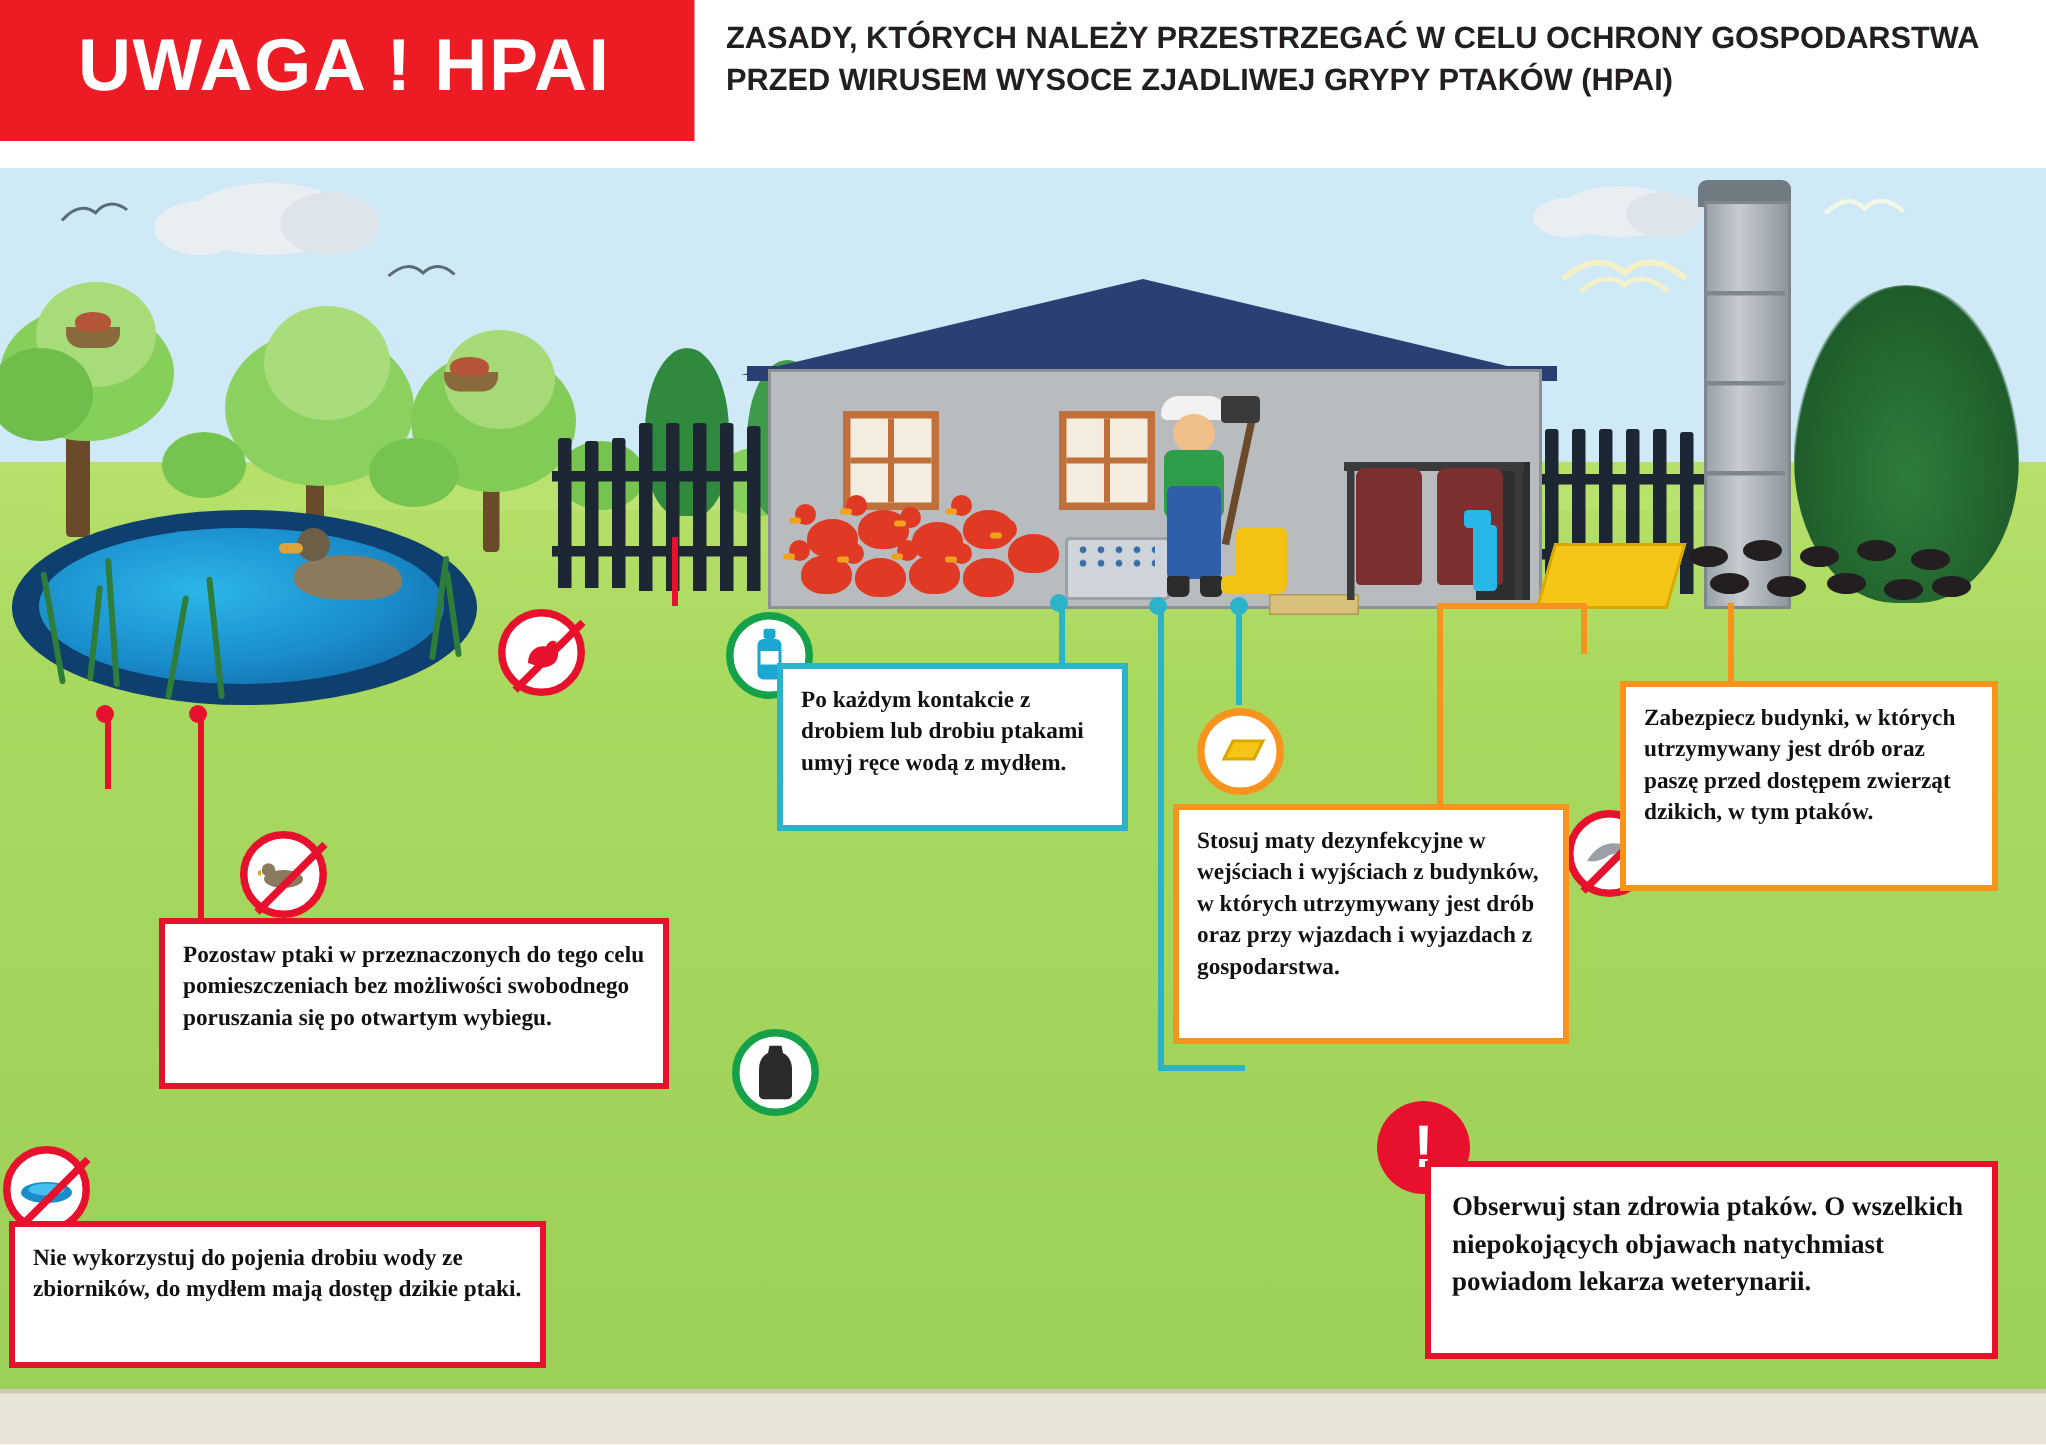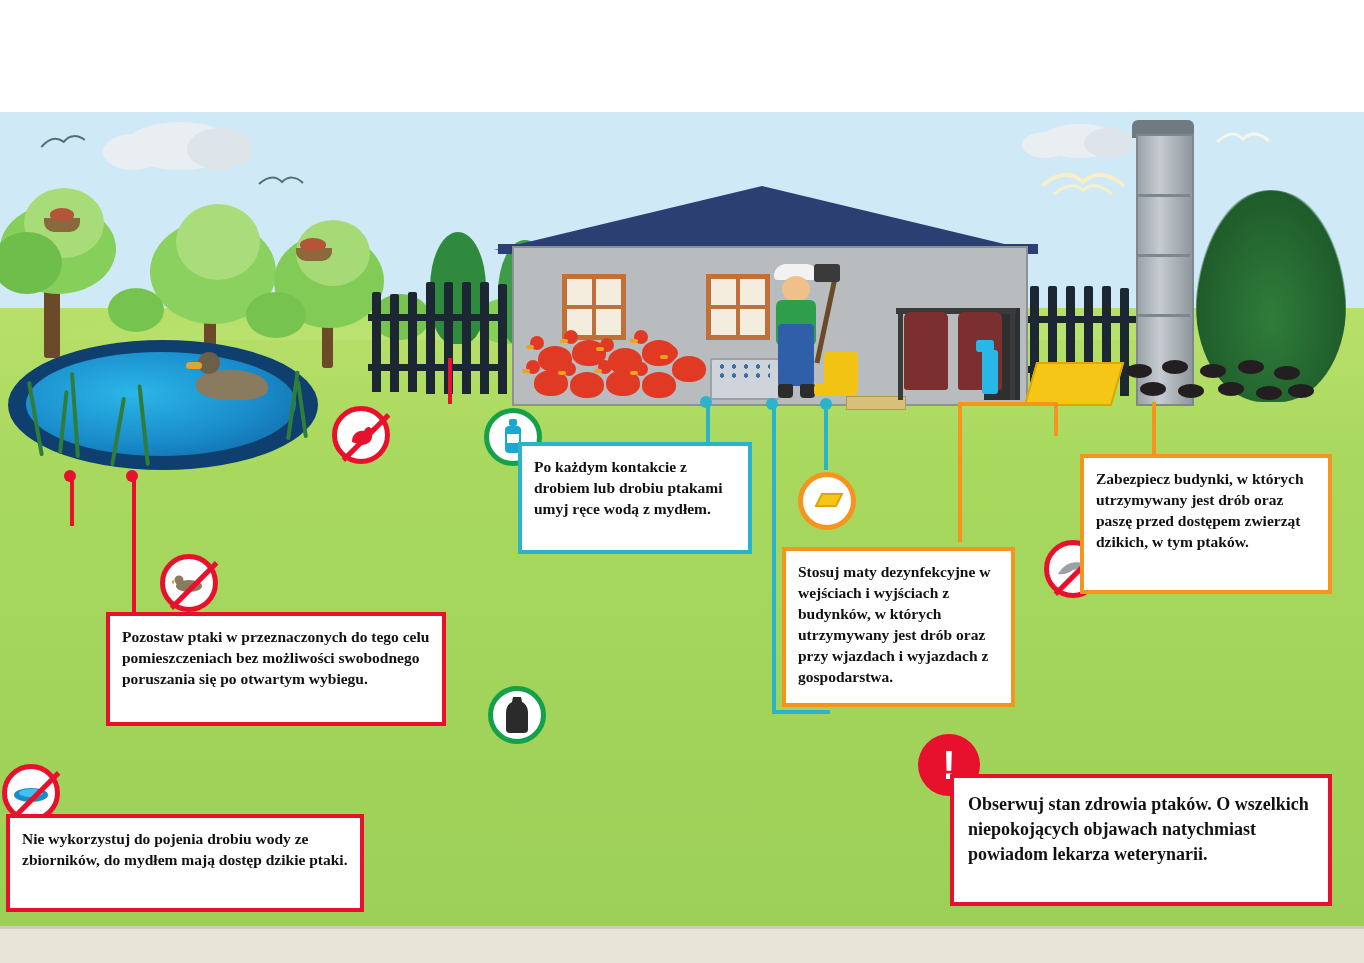--- a/index.html
+++ b/index.html
@@ -151,20 +151,24 @@
     background:#e8112d;display:flex;align-items:center;justify-content:center;
     color:#fff;font-size:40px;font-weight:bold;font-family:"Liberation Sans",sans-serif;
   }
 </style>
 </head>
 <body>
 
 <div class="poster">
 
   <div class="header">
+    <div class="header-badge">
+      <div class="header-badge-text">UWAGA ! HPAI</div>
+    </div>
+    <div class="header-title">ZASADY, KTÓRYCH NALEŻY PRZESTRZEGAĆ W CELU OCHRONY GOSPODARSTWA PRZED WIRUSEM WYSOCE ZJADLIWEJ GRYPY PTAKÓW (HPAI)</div>
   </div>
 
   <div class="scene">
     <div class="sky"></div>
     <div class="ground"></div>
     <div class="hill"></div>
     <div class="road"></div>
 
     <div class="cloud c1"></div>
     <div class="cloud c2"></div>
@@ -414,21 +418,21 @@
     </div>
 
     <div class="box" style="left:106px;top:500px;width:340px;height:114px;">
       <span>Pozostaw ptaki w przeznaczonych do tego celu pomieszczeniach bez możliwości swobodnego poruszania się po otwartym wybiegu.</span>
     </div>
 
     <div class="box" style="left:6px;top:702px;width:358px;height:98px;">
       <span>Nie wykorzystuj do pojenia drobiu wody ze zbiorników, do mydłem mają dostęp dzikie ptaki.</span>
     </div>
 
-    <div class="box orange" style="left:782px;top:435px;width:233px;height:160px;">
+    <div class="box orange" style="left:782px;top:424px;width:264px;height:160px;">
       <span>Stosuj maty dezynfekcyjne w wejściach i wyjściach z budynków, w których utrzymywany jest drób oraz przy wjazdach i wyjazdach z gospodarstwa.</span>
     </div>
 
 
     <div class="box orange" style="left:1080px;top:342px;width:252px;height:140px;">
       <span>Zabezpiecz budynki, w których utrzymywany jest drób oraz paszę przed dostępem zwierząt dzikich, w tym ptaków.</span>
     </div>
 
     <div class="box" style="left:950px;top:662px;width:382px;height:132px;font-size:18px;line-height:25px;padding:14px 14px;">
       <span>Obserwuj stan zdrowia ptaków. O wszelkich niepokojących objawach natychmiast powiadom lekarza weterynarii.</span>

